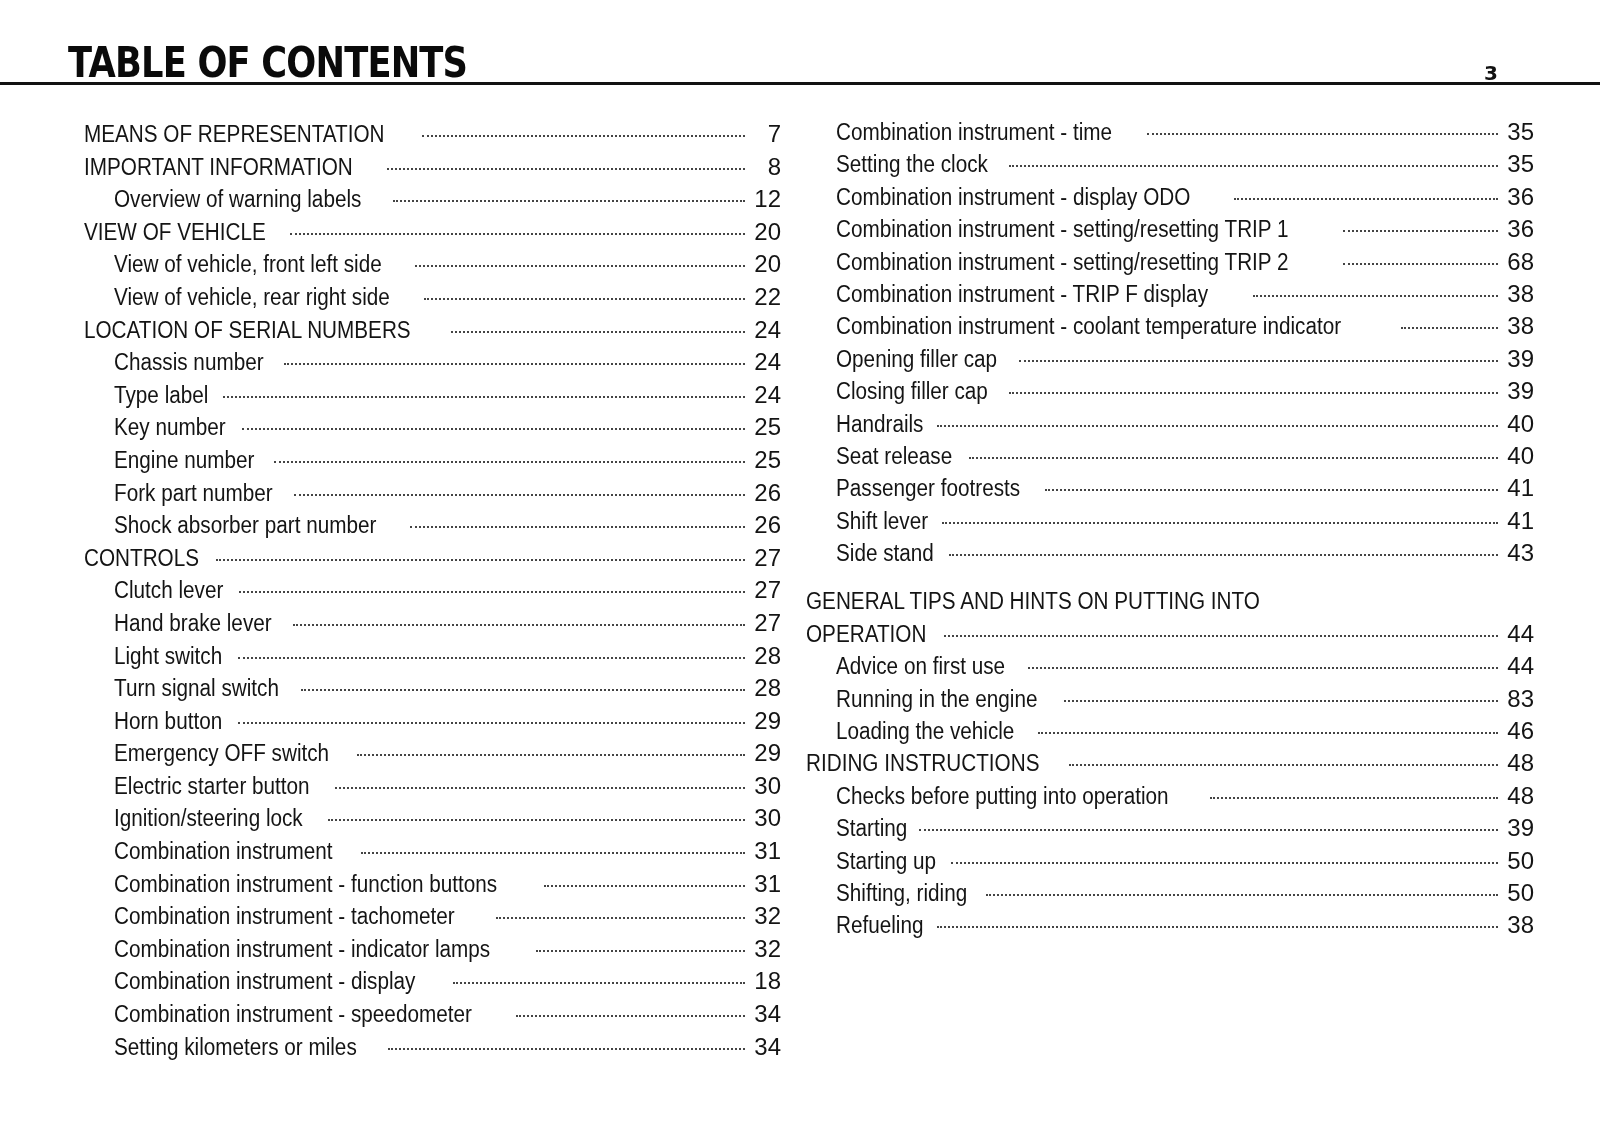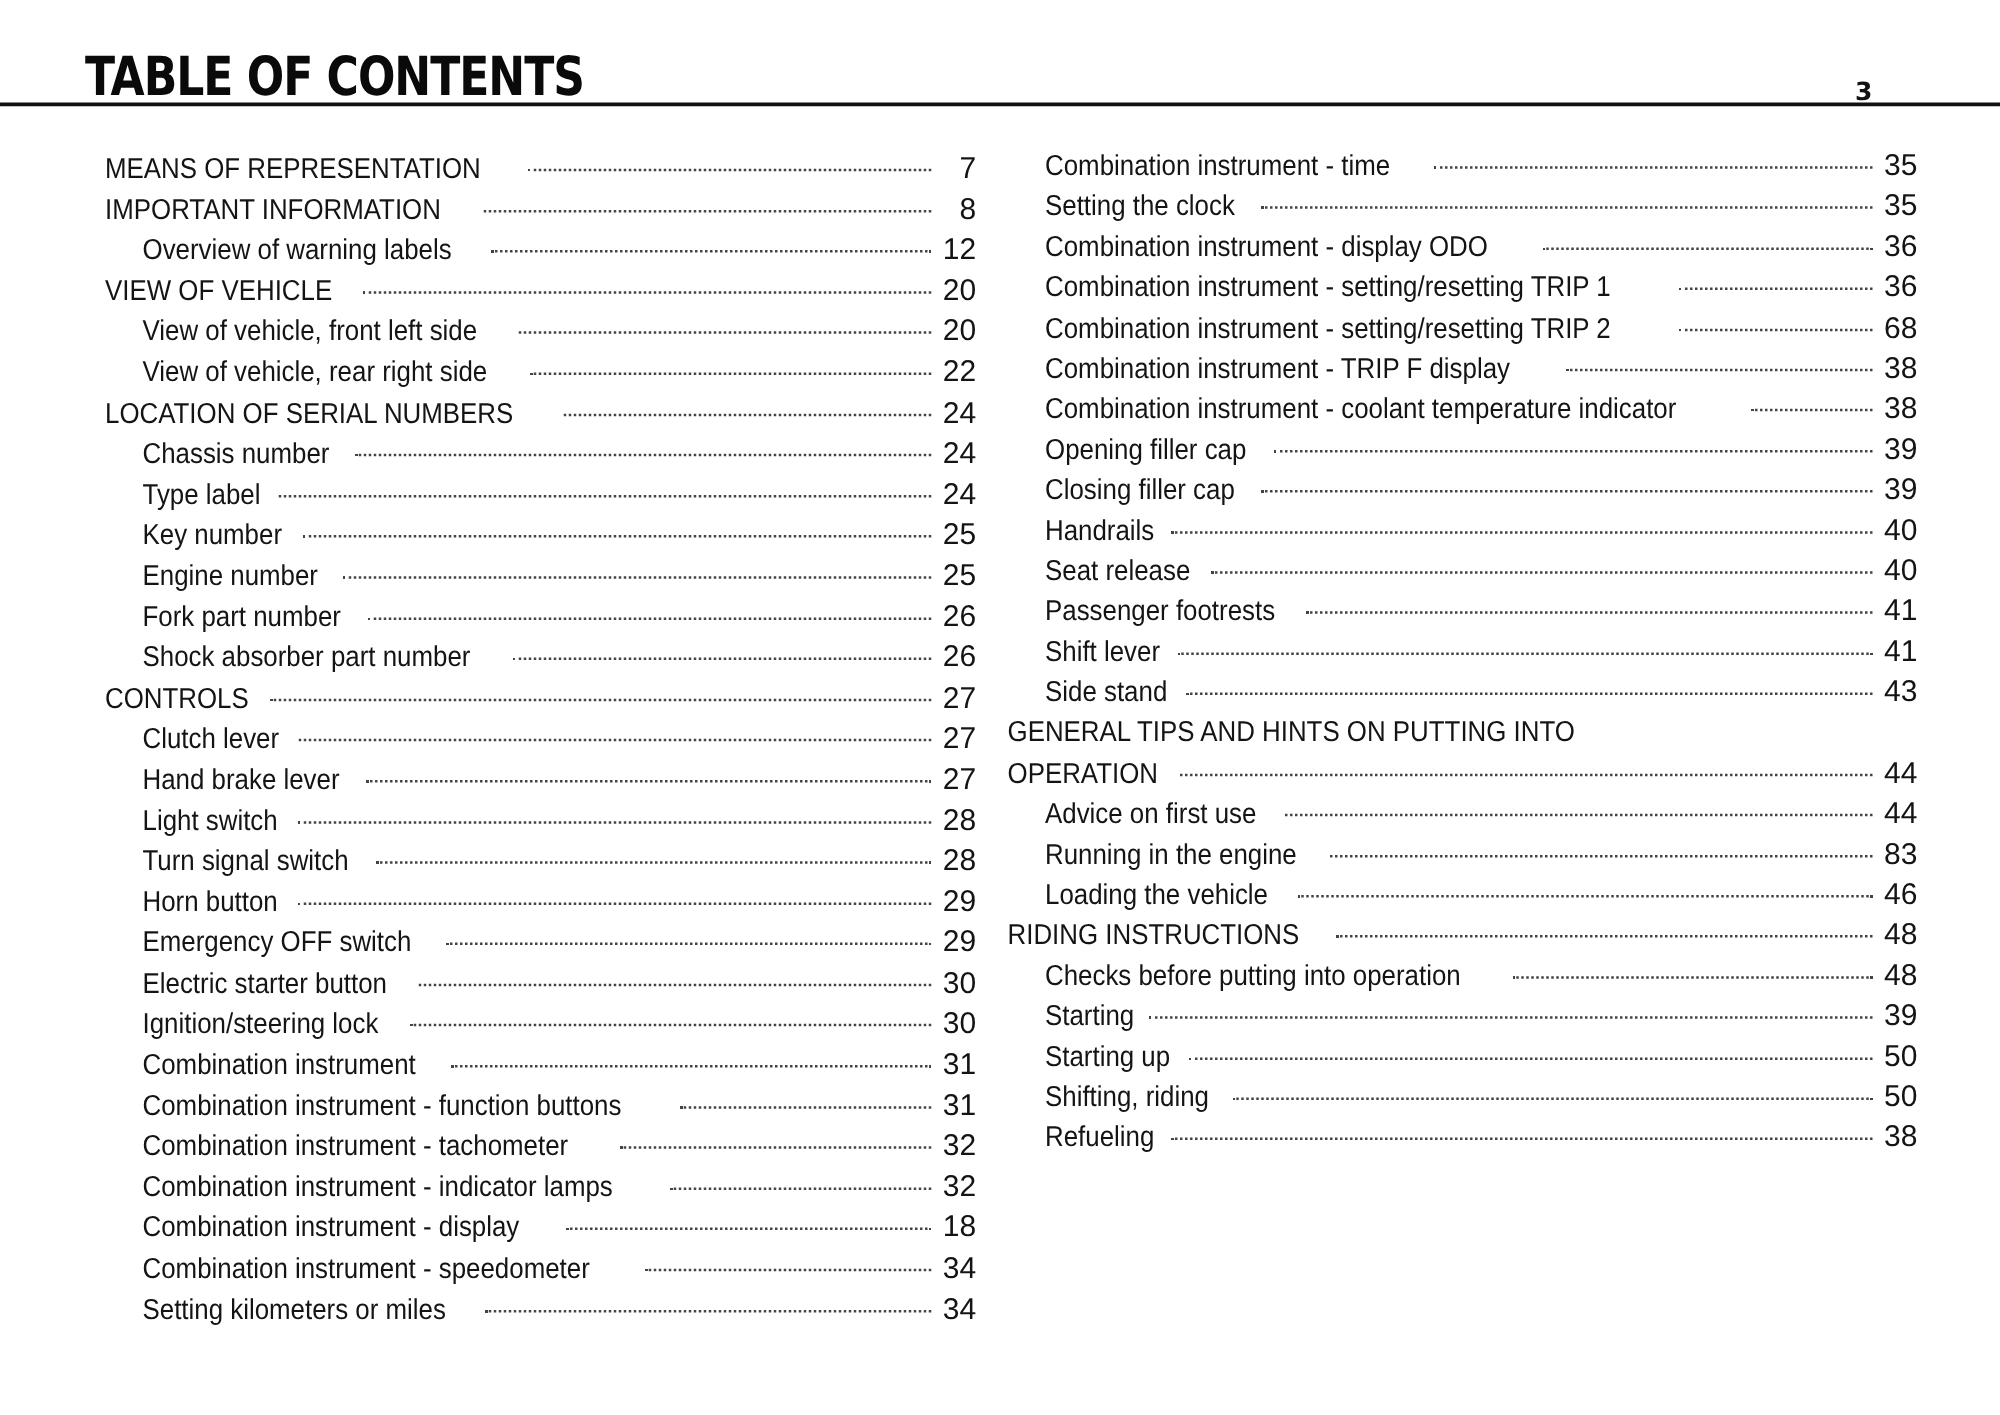--- a/index.html
+++ b/index.html
@@ -40,21 +40,21 @@
       flex: 0 0 auto;
     }
     .toc-row .dots {
       flex: 1 1 auto; overflow: hidden; margin: 0 8px 0 4px;
       border-bottom: 2.2px dotted #444; height: 0; position: relative; top: -5px;
     }
     .toc-row .pg {
       flex: 0 0 auto; min-width: 28px; text-align: right;
       font-size: 24px;
     }
-    .toc-row.wrap-first { height: 28px; }
+    .toc-row.wrap-first { height: 28px; margin-top: 16px; }
     .toc-row.wrap-first .dots { border-bottom: none; }
   </style>
 </head>
 <body>
 
 <div class="page-title">TABLE OF CONTENTS</div>
 <div class="header-rule"></div>
 <div class="page-number">3</div>
 
 <div class="toc-col left" id="col-left">

